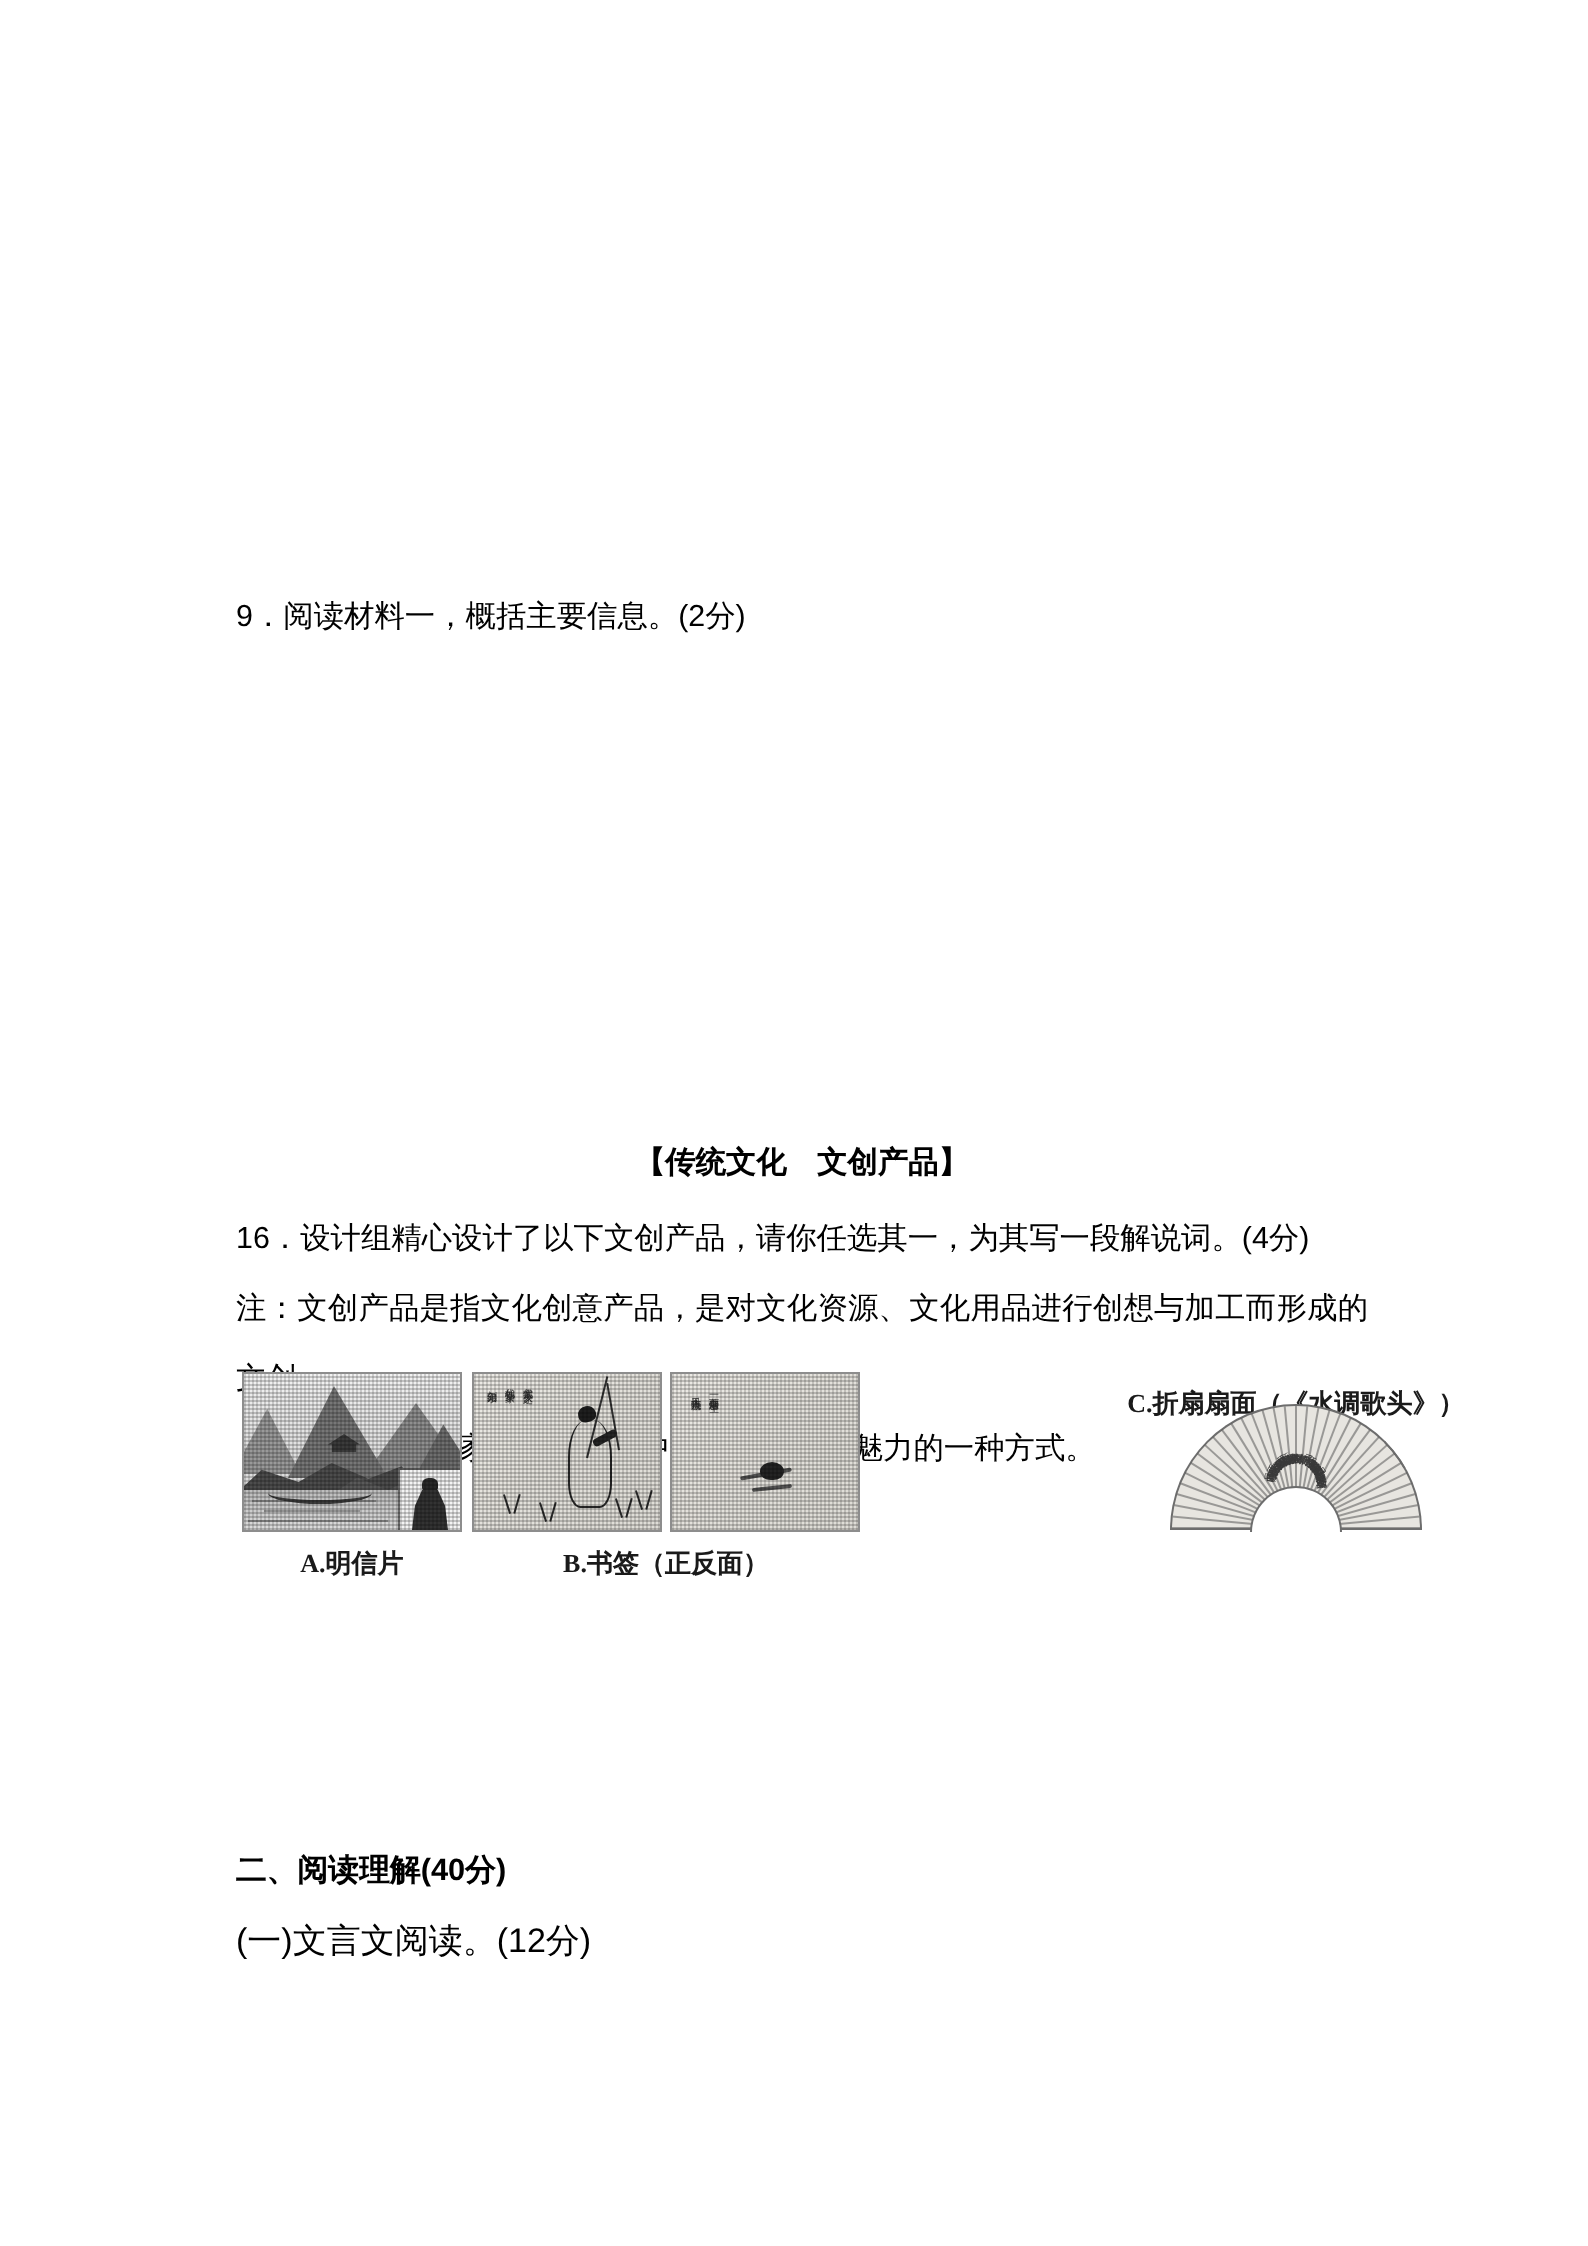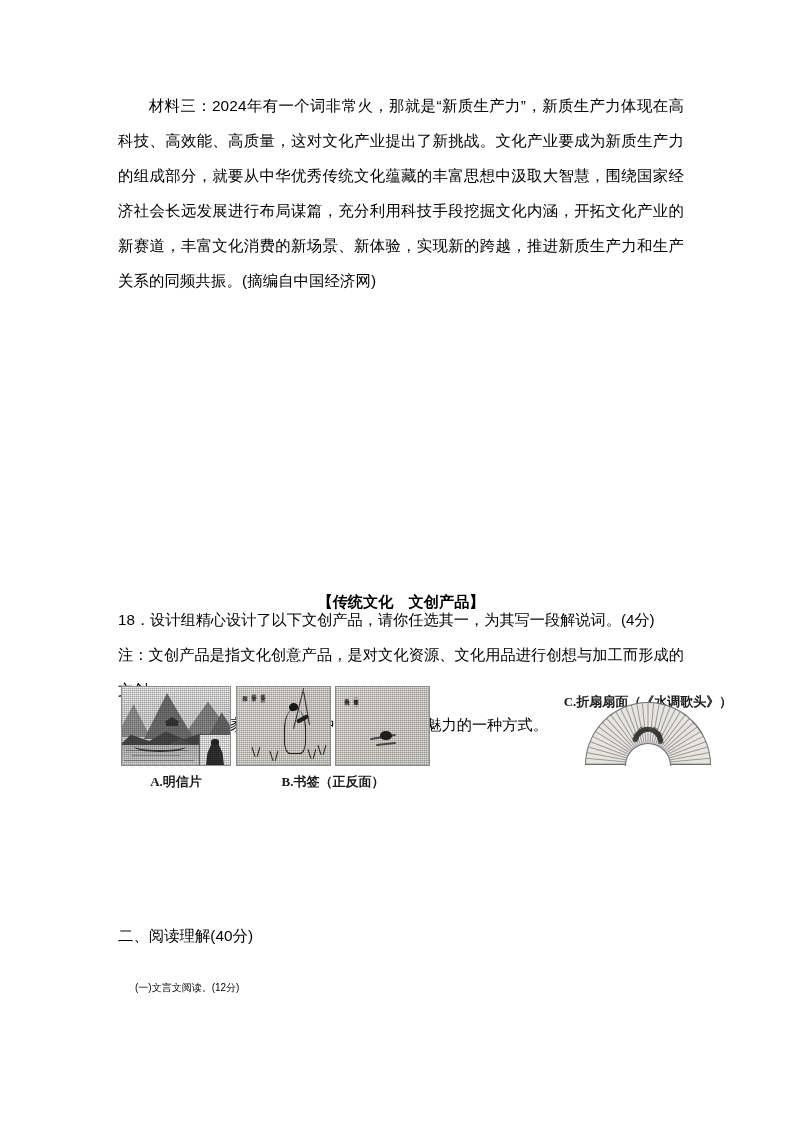--- a/index.html
+++ b/index.html
@@ -59,26 +59,26 @@
     font-size: 15.2px;
     line-height: 30px;
     text-align: center;
     margin: 0;
     font-weight: 600;
   }
   .section-title {
     font-size: 15.4px;
     line-height: 35px;
     margin: 0;
-    font-weight: 400;
+    font-weight: 700;
   }
   .sub-title {
-    font-size: 10px;
+    font-size: 17px;
     line-height: 35px;
-    margin: 17px;
+    margin: 0;
   }
   .poem-title {
     font-size: 15.2px;
     line-height: 30px;
     margin: 0;
     text-align: center;
     width: 380px;
     margin-left: 74px;
   }
 
@@ -292,32 +292,32 @@
     letter-spacing: 0px;
     overflow: hidden;
     white-space: nowrap;
   }
 </style>
 </head>
 <body>
 
 <div class="page">
 
-  <div class="content abs" style="top:88px;">
-    <p class="para indent">材料三：2024年有一个词非常火，那就是“新质生产力”，新质生产力体现在高科技、高效能、高质量，这对文化产业提出了新挑战。文化产业要成为新质生产力的组成部分，就要从中华优秀传统文化蕴藏的丰富思想中汲取大智慧，围绕国家经济社会长远发展进行布局谋篇，充分利用科技手段挖掘文化内涵，开拓文化产业的新赛道，丰富文化消费的新场景、新体验，实现新的跨越，推进新质生产力和生产关系的同频共振。(摘编自中国经济网)</p>
-  </div>
-
-
-
-  <div class="content abs" style="top:567px;margin-top:20px;">
+
+  <div class="content abs" style="top:291px;">
+    <p class="qline">9．阅读材料一，概括主要信息。(2分)</p>
+  </div>
+
+
+  <div class="content abs" style="top:567px;">
     <p class="center-head">【传统文化　文创产品】</p>
   </div>
 
   <div class="content abs" style="top:602px;">
-    <p class="qline">18．设计组精心设计了以下文创产品，请你任选其一，为其写一段解说词。(4分)</p>
+    <p class="qline">16．设计组精心设计了以下文创产品，请你任选其一，为其写一段解说词。(4分)</p>
   </div>
 
   <div class="content abs" style="top:637px;">
     <p class="note-line">注：文创产品是指文化创意产品，是对文化资源、文化用品进行创想与加工而形成的文创</p>
     <p class="note-line note-cont">产品，是大家在现代社会中感受传统文化魅力的一种方式。</p>
   </div>
 
   <div id="figure-row">
 
     <div class="fig" style="left:118px; top:0; width:194px;">

